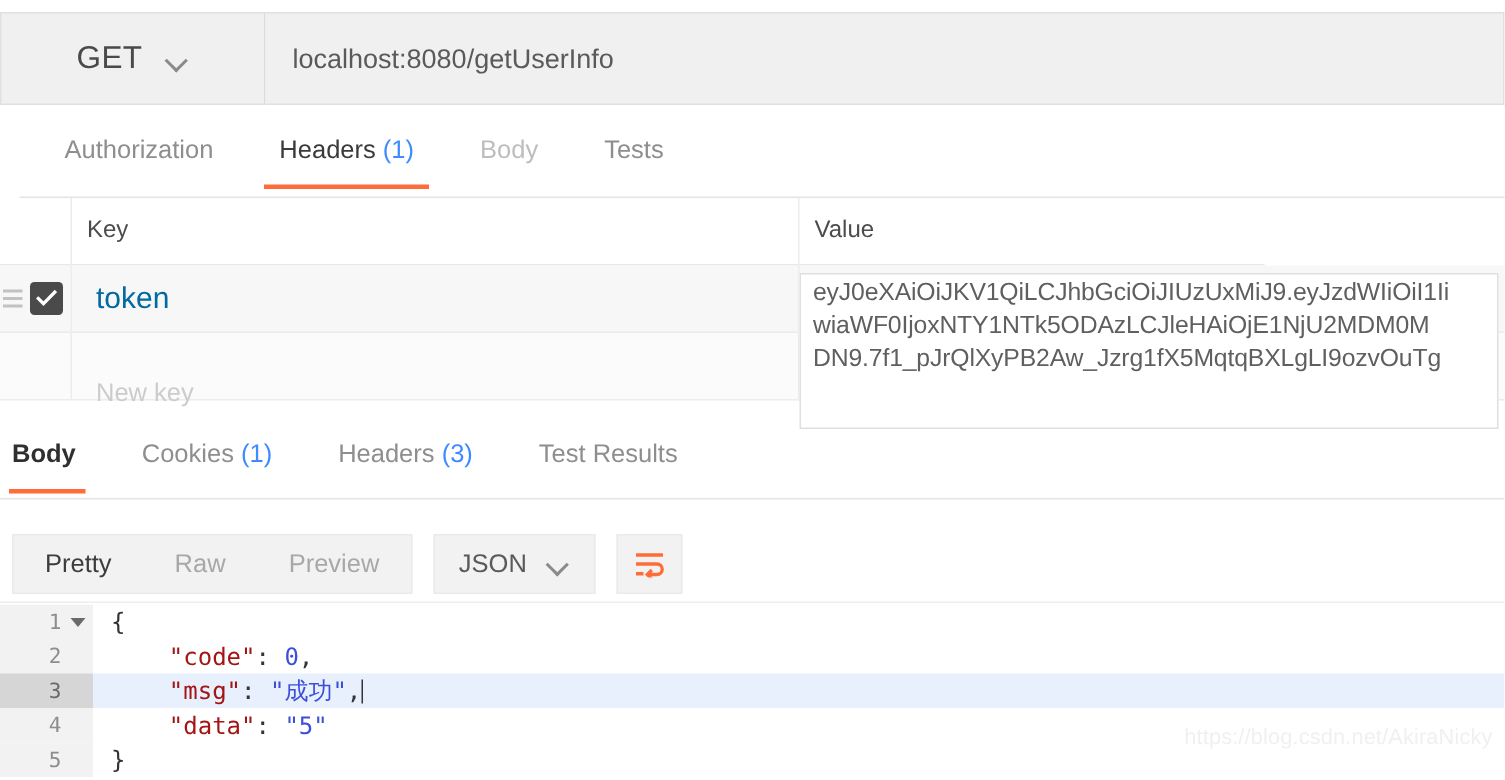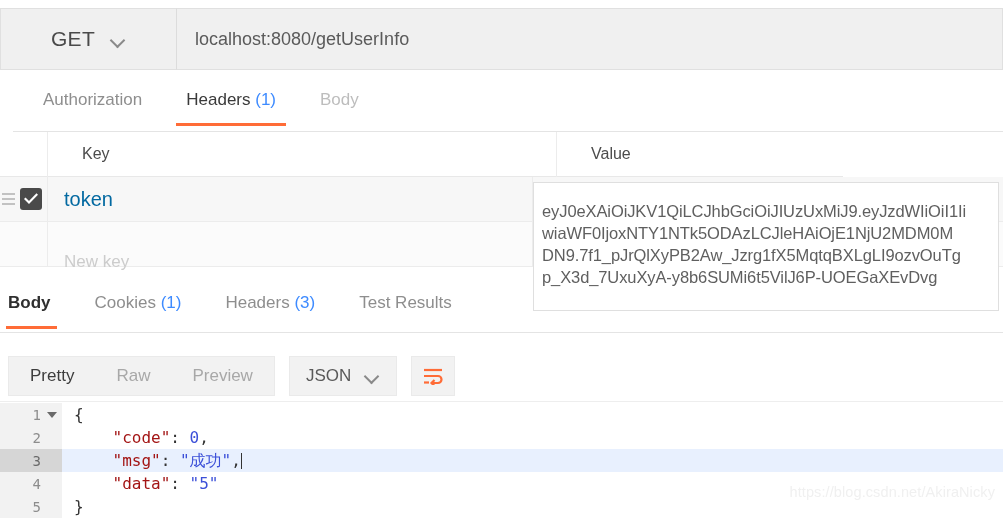--- a/index.html
+++ b/index.html
@@ -78,21 +78,20 @@
   }
   .cnt-blue { color: #3e8bff; }
 
   
   .kv-head {
     position: absolute; left: 0; top: 132px;
     width: 843px; height: 45px;
     display: flex; align-items: center;
     border-bottom: 1px solid #e8e8e8;
     background: #fff;
-    gap: 24px;
   }
   .kv-gutter {
     width: 48px; height: 45px;
     border-right: 1px solid #ececec;
   }
   .kv-col-key {
     width: 485px; height: 45px;
     display: flex; align-items: center;
     padding-left: 10px;
     border-right: 1px solid #ececec;
@@ -143,24 +142,24 @@
   .val-cell {
     flex: 1; height: 44px;
     display: flex; align-items: center;
     padding-left: 10px;
   }
 
   
   .val-popup {
     position: absolute;
     left: 533px; top: 182px;
-    width: 466px; height: 129px;
+    width: 466px; height: 104px;
     background: #ffffff;
     border: 1px solid #dfdfdf;
-    padding: 17px 6px 0 8px;
+    padding: 1px 6px 0 8px;
     z-index: 20;
     overflow: hidden;
   }
   .val-popup .tline {
     font-size: 16.5px;
     line-height: 22px;
     color: #5f5f5f;
     white-space: pre;
     letter-spacing: -0.1px;
   }
@@ -292,20 +291,23 @@
   <div class="req-tabs">
     <div class="rtab">
       <span>Authorization</span>
     </div>
     <div class="rtab active">
       <span>Headers</span>
       <span class="cnt-blue">(1)</span>
     </div>
     <div class="rtab muted">
       <span>Body</span>
+    </div>
+    <div class="rtab">
+      <span>Tests</span>
     </div>
   </div>
 
   <div class="kv-head">
     <div class="kv-gutter"></div>
     <div class="kv-col-key">
       <span class="kv-hdr-text">Key</span>
     </div>
     <div class="kv-col-val">
       <span class="kv-hdr-text">Value</span>
@@ -336,21 +338,20 @@
     <div class="key-cell">
       <span class="key-ph">New key</span>
     </div>
     <div class="val-cell"></div>
   </div>
 
   <div class="val-popup">
     <div class="tline">eyJ0eXAiOiJKV1QiLCJhbGciOiJIUzUxMiJ9.eyJzdWIiOiI1Ii</div>
     <div class="tline">wiaWF0IjoxNTY1NTk5ODAzLCJleHAiOjE1NjU2MDM0M</div>
     <div class="tline">DN9.7f1_pJrQlXyPB2Aw_Jzrg1fX5MqtqBXLgLI9ozvOuTg</div>
-    <div class="tline">p_X3d_7UxuXyA-y8b6SUMi6t5VilJ6P-UOEGaXEvDvg</div>
   </div>
 
   <div class="res-tabs">
     <div class="restab active">
       <span>Body</span>
     </div>
     <div class="restab">
       <span>Cookies</span>
       <span class="cnt-blue">(1)</span>
     </div>

